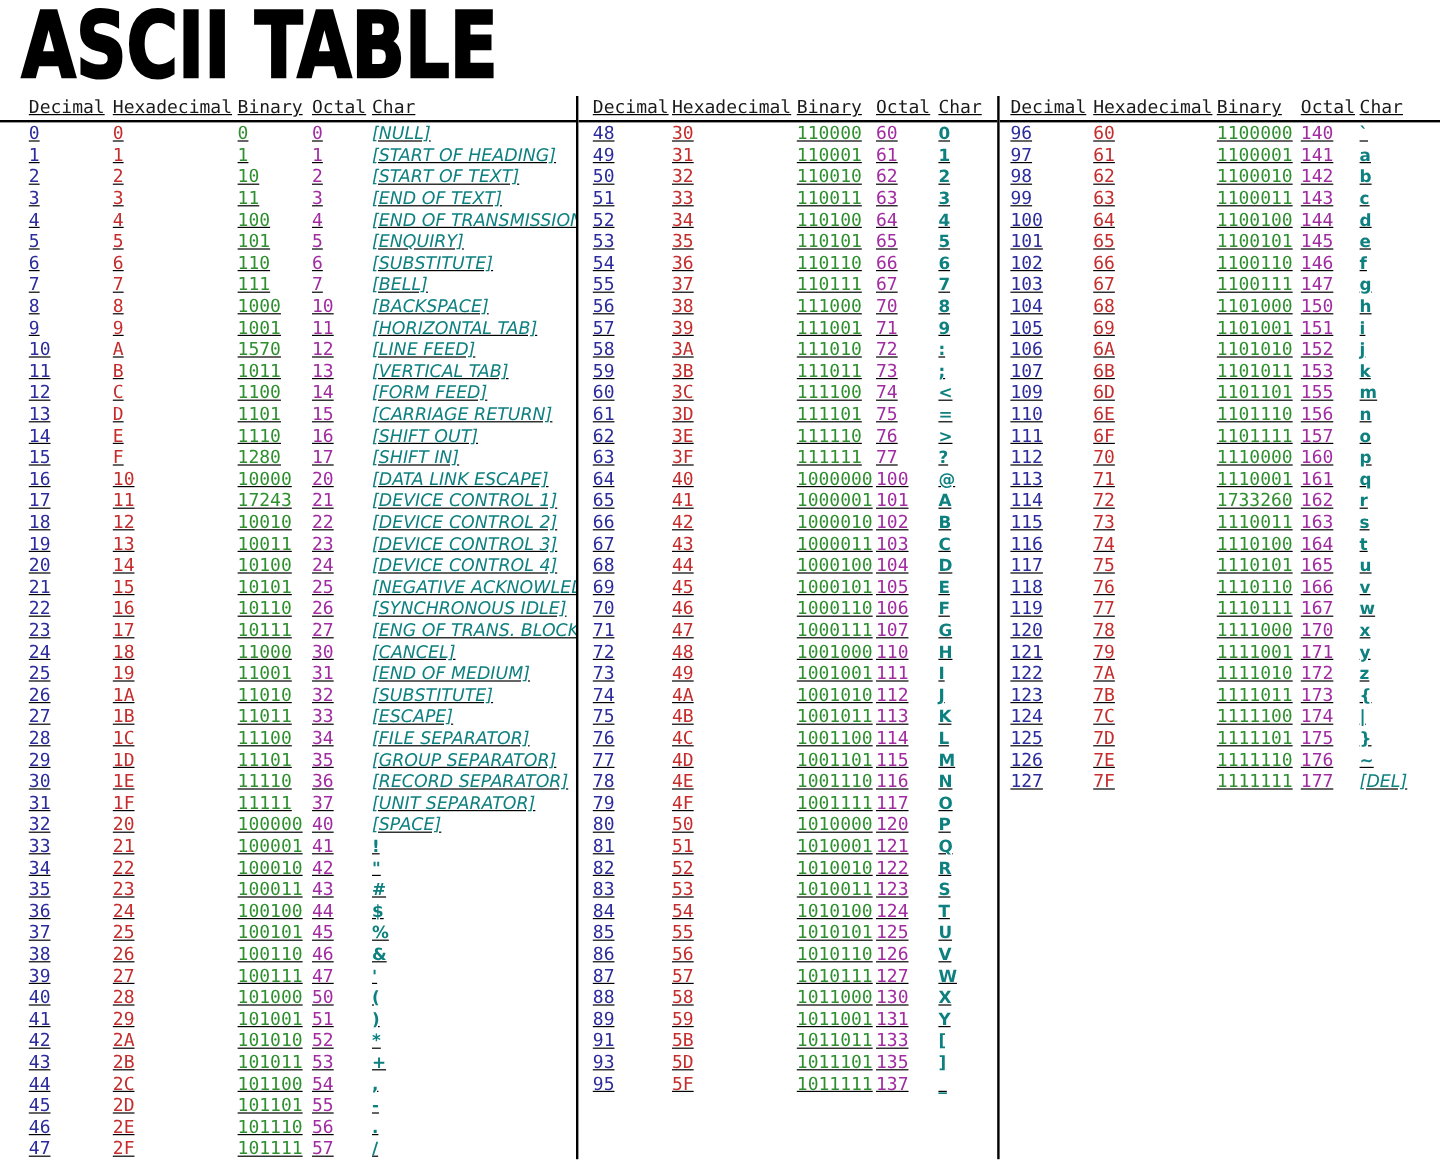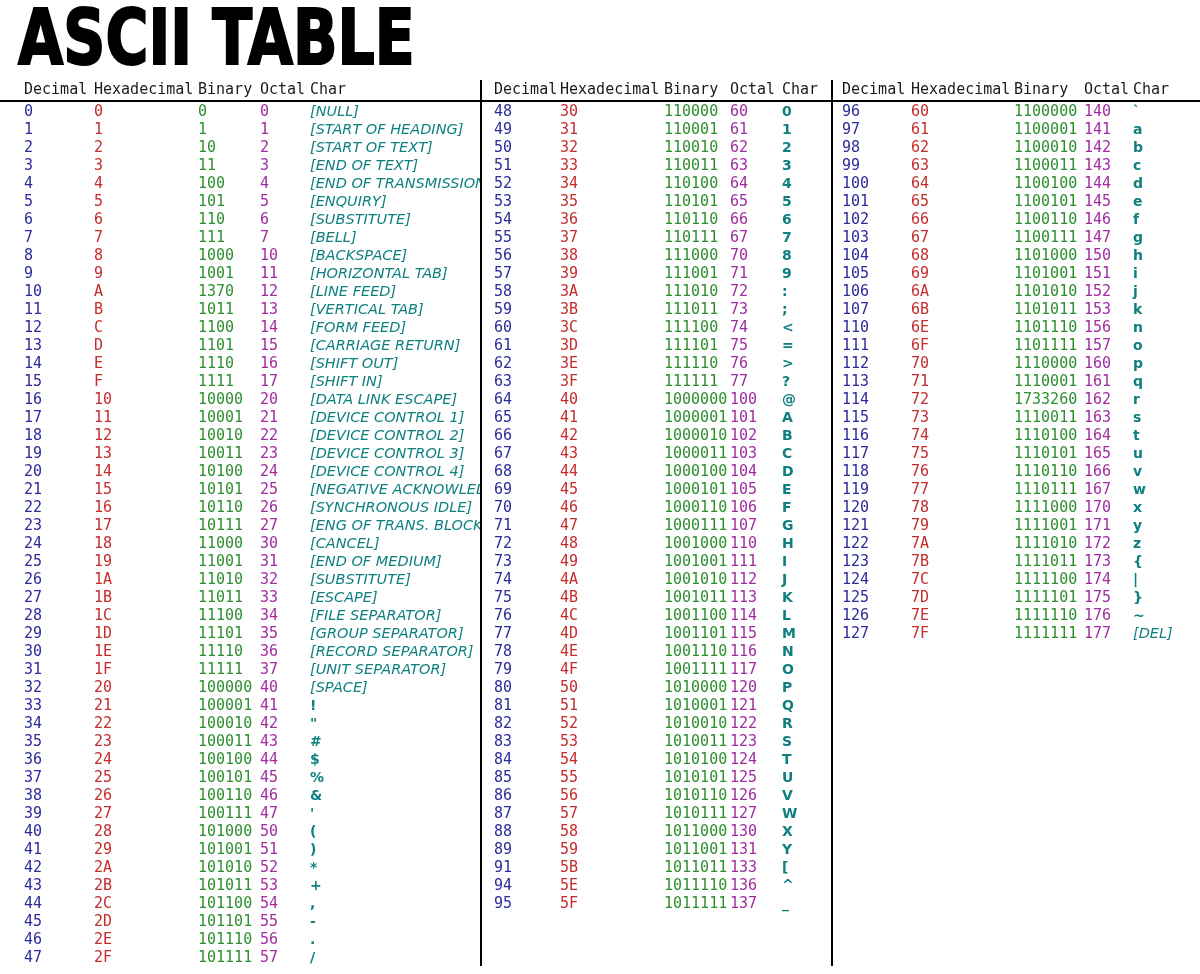--- a/index.html
+++ b/index.html
@@ -21,21 +21,21 @@
     font-size: 76px;
     line-height: 76px;
     color: var(--title, #000);
     -webkit-text-stroke: 2.2px var(--title, #000);
     letter-spacing: 0px;
     transform: scaleX(0.77);
     transform-origin: 0 50%;
   }
 
   
-  .table { display: flex; align-items: flex-start; width: 1200px; }
+  .table { display: flex; align-items: flex-start; width: 1200px; text-decoration: underline; }
   .group { box-sizing: border-box; overflow: hidden; }
   .g1 { width: 480px; padding-left: 24px; }
   .g2 { width: 351px; padding-left: 12px; border-left: 2px solid var(--rule, #000); }
   .g3 { width: 369px; padding-left: 9px;  border-left: 2px solid var(--rule, #000); }
 
   .ghead, .row { display: grid; align-items: baseline; }
   .g1 .ghead, .g1 .row { grid-template-columns: 70px 104px 62px 50px 1fr; }
   .g2 .ghead, .g2 .row { grid-template-columns: 66px 104px 66px 52px 1fr; }
   .g3 .ghead, .g3 .row { grid-template-columns: 69px 103px 70px 49px 1fr; }
 
@@ -158,21 +158,21 @@
           <div class="row">
             <span class="c-dec">9</span>
             <span class="c-hex">9</span>
             <span class="c-bin">1001</span>
             <span class="c-oct">11</span>
             <span class="c-char ctl">[HORIZONTAL TAB]</span>
           </div>
           <div class="row">
             <span class="c-dec">10</span>
             <span class="c-hex">A</span>
-            <span class="c-bin">1370</span>
+            <span class="c-bin">1570</span>
             <span class="c-oct">12</span>
             <span class="c-char ctl">[LINE FEED]</span>
           </div>
           <div class="row">
             <span class="c-dec">11</span>
             <span class="c-hex">B</span>
             <span class="c-bin">1011</span>
             <span class="c-oct">13</span>
             <span class="c-char ctl">[VERTICAL TAB]</span>
           </div>
@@ -193,35 +193,35 @@
           <div class="row">
             <span class="c-dec">14</span>
             <span class="c-hex">E</span>
             <span class="c-bin">1110</span>
             <span class="c-oct">16</span>
             <span class="c-char ctl">[SHIFT OUT]</span>
           </div>
           <div class="row">
             <span class="c-dec">15</span>
             <span class="c-hex">F</span>
-            <span class="c-bin">1111</span>
+            <span class="c-bin">1280</span>
             <span class="c-oct">17</span>
             <span class="c-char ctl">[SHIFT IN]</span>
           </div>
           <div class="row">
             <span class="c-dec">16</span>
             <span class="c-hex">10</span>
             <span class="c-bin">10000</span>
             <span class="c-oct">20</span>
             <span class="c-char ctl">[DATA LINK ESCAPE]</span>
           </div>
           <div class="row">
             <span class="c-dec">17</span>
             <span class="c-hex">11</span>
-            <span class="c-bin">10001</span>
+            <span class="c-bin">17243</span>
             <span class="c-oct">21</span>
             <span class="c-char ctl">[DEVICE CONTROL 1]</span>
           </div>
           <div class="row">
             <span class="c-dec">18</span>
             <span class="c-hex">12</span>
             <span class="c-bin">10010</span>
             <span class="c-oct">22</span>
             <span class="c-char ctl">[DEVICE CONTROL 2]</span>
           </div>
@@ -735,25 +735,25 @@
             <span class="c-char">Y</span>
           </div>
           <div class="row">
             <span class="c-dec">91</span>
             <span class="c-hex">5B</span>
             <span class="c-bin">1011011</span>
             <span class="c-oct">133</span>
             <span class="c-char">[</span>
           </div>
           <div class="row">
-            <span class="c-dec">94</span>
-            <span class="c-hex">5E</span>
-            <span class="c-bin">1011110</span>
-            <span class="c-oct">136</span>
-            <span class="c-char">^</span>
+            <span class="c-dec">93</span>
+            <span class="c-hex">5D</span>
+            <span class="c-bin">1011101</span>
+            <span class="c-oct">135</span>
+            <span class="c-char">]</span>
           </div>
           <div class="row">
             <span class="c-dec">95</span>
             <span class="c-hex">5F</span>
             <span class="c-bin">1011111</span>
             <span class="c-oct">137</span>
             <span class="c-char">_</span>
           </div>
         </div>
     </section>
@@ -845,20 +845,27 @@
             <span class="c-char">j</span>
           </div>
           <div class="row">
             <span class="c-dec">107</span>
             <span class="c-hex">6B</span>
             <span class="c-bin">1101011</span>
             <span class="c-oct">153</span>
             <span class="c-char">k</span>
           </div>
           <div class="row">
+            <span class="c-dec">109</span>
+            <span class="c-hex">6D</span>
+            <span class="c-bin">1101101</span>
+            <span class="c-oct">155</span>
+            <span class="c-char">m</span>
+          </div>
+          <div class="row">
             <span class="c-dec">110</span>
             <span class="c-hex">6E</span>
             <span class="c-bin">1101110</span>
             <span class="c-oct">156</span>
             <span class="c-char">n</span>
           </div>
           <div class="row">
             <span class="c-dec">111</span>
             <span class="c-hex">6F</span>
             <span class="c-bin">1101111</span>

